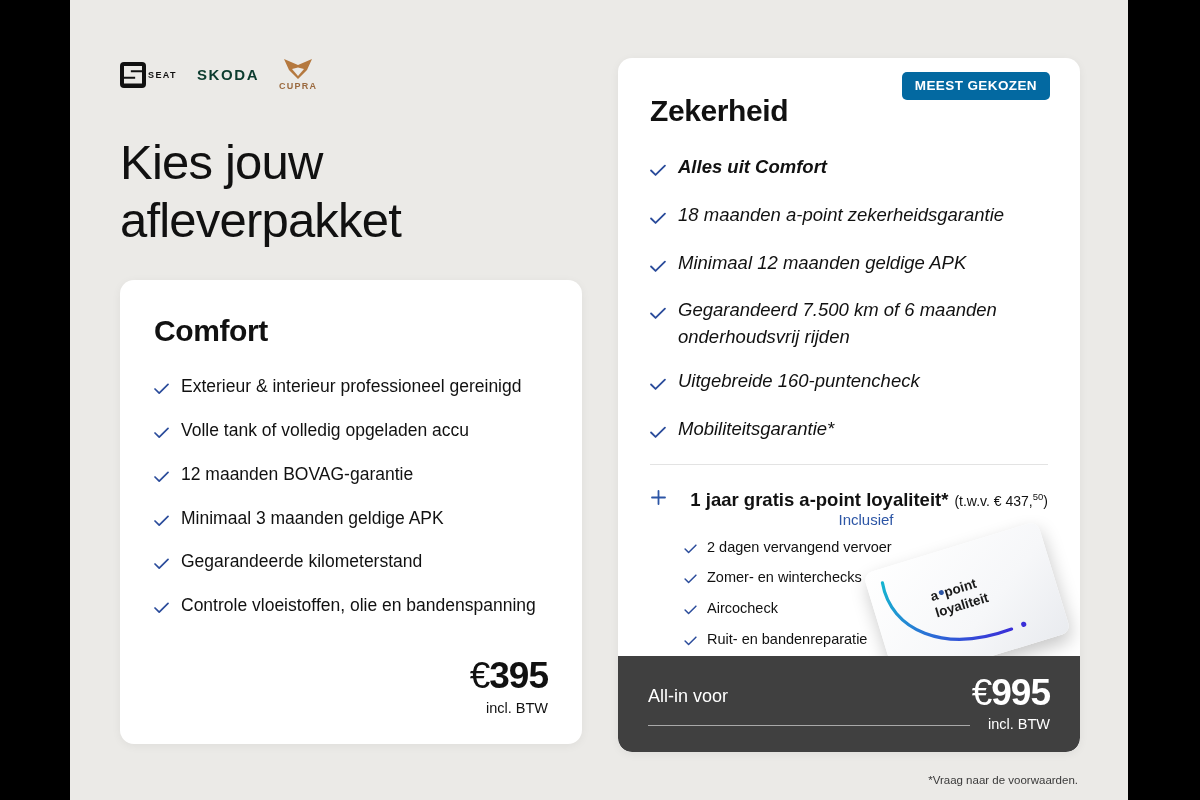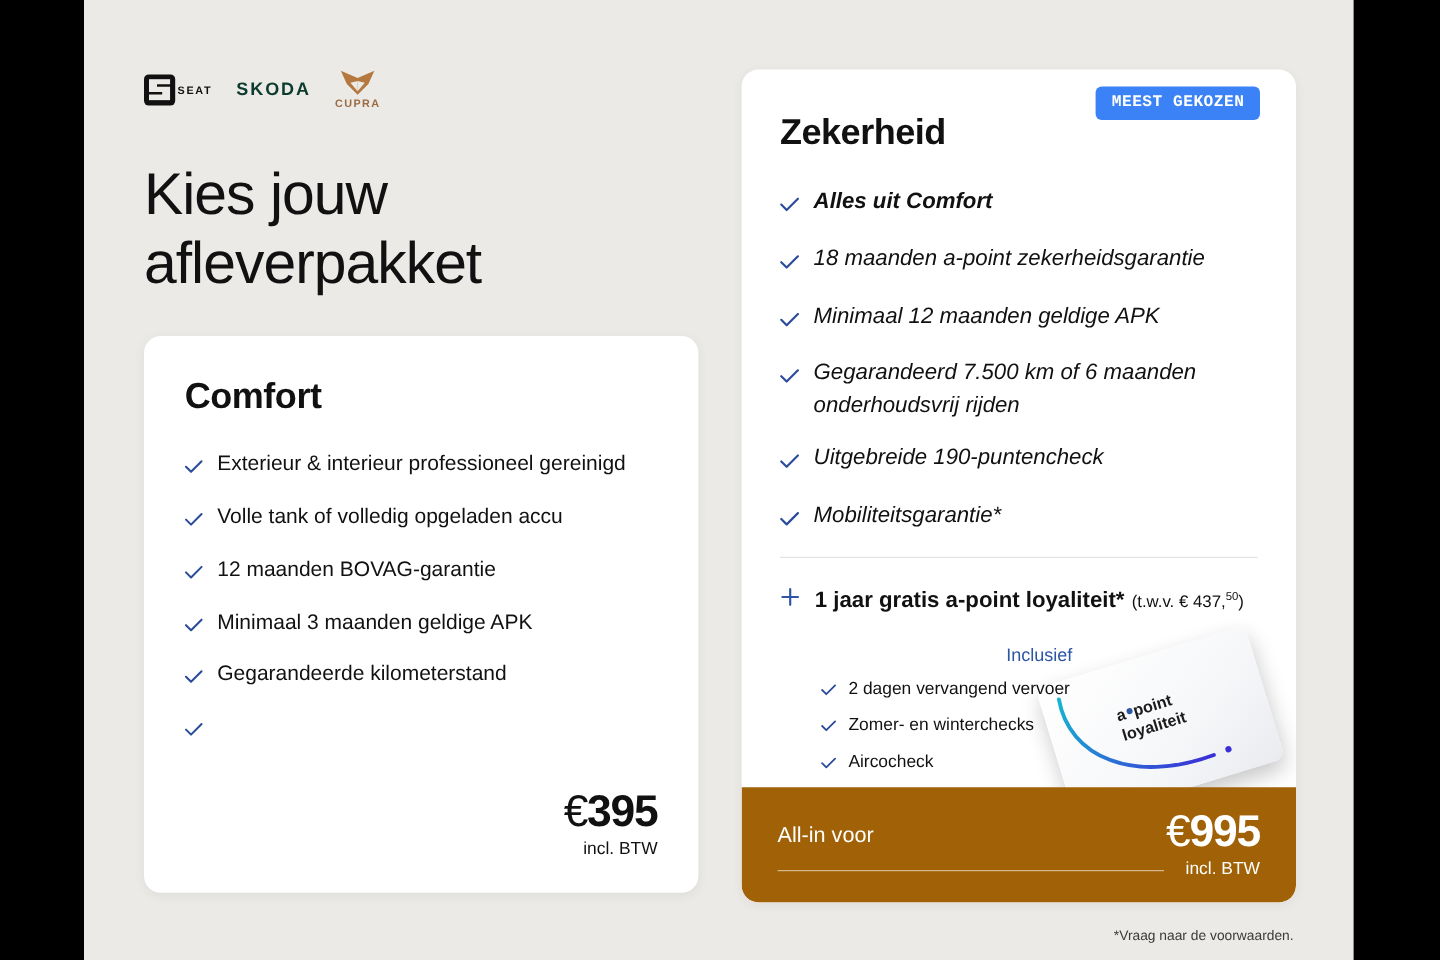--- a/index.html
+++ b/index.html
@@ -77,26 +77,25 @@
 
   .card-title {
     font-size: 30px; font-weight: 700; letter-spacing: -0.4px; color: #111;
   }
   .card-comfort .card-title { margin-bottom: 26px; }
   .card-zekerheid .card-title { margin-bottom: 26px; }
 
   .badge {
     position: absolute;
     right: 30px; top: 14px;
-    background: #3b82f6;
+    background: #0369a1;
     color: #fff;
     font-size: 13.5px; font-weight: 600; letter-spacing: 0.4px;
     padding: 6px 13px 7px 13px;
     border-radius: 5px;
-    font-family: Liberation Mono, monospace;
   }
 
   
   ul.features { list-style: none; }
   ul.features li {
     display: flex; align-items: flex-start; gap: 12px;
     color: #111;
   }
   .chk { flex: 0 0 auto; margin-top: 4px; }
   .plus { flex: 0 0 auto; margin-top: 2px; }
@@ -107,21 +106,22 @@
   .list-zeker li { font-size: 18.5px; line-height: 1.45; margin-bottom: 17px; font-style: italic; }
   .list-zeker li.bold .txt { font-weight: 700; }
 
   .divider {
     height: 1px; background: #e3e3e3;
     margin: 14px 0 22px 0;
   }
 
   .bonus-row {
     display: flex; align-items: baseline; gap: 12px;
-    margin-bottom: 27px;
+    margin-bottom: 0;
+    justify-content: space-between;
   }
   .bonus-label {
     font-size: 18.5px; font-weight: 700; color: #111;
   }
   .bonus-value {
     font-size: 14px; color: #111; margin-left: 6px; font-weight: 400;
   }
   .bonus-value sup { font-size: 9.5px; vertical-align: super; }
 
   .inclusief-head {
@@ -147,21 +147,21 @@
   .price-comfort .amount .cur { font-weight: 500; }
   .price-comfort .vat {
     font-size: 14.5px; color: #111; margin-top: 6px;
   }
 
   
   .pricebar {
     position: absolute;
     left: 0; bottom: 0;
     width: 462px; height: 96px;
-    background: #a16207;
+    background: #404040;
     border-radius: 0 0 14px 14px;
     padding: 0 30px;
     z-index: 4;
   }
   .pricebar .allin {
     position: absolute; left: 30px; top: 30px;
     color: #fff; font-size: 18px;
   }
   .pricebar .rule {
     position: absolute; left: 30px; bottom: 26px;
@@ -279,20 +279,21 @@
               </svg>
           </span>
           <span class="txt">Gegarandeerde kilometerstand</span>
         </li>
         <li>
           <span class="chk">
             <svg width="15" height="12" viewBox="0 0 15 12">
                 <path d="M1 6 L5.2 10.2 L14 1.4" fill="none" stroke="#2B4C9B" stroke-width="1.7" stroke-linecap="round" stroke-linejoin="round"></path>
               </svg>
           </span>
+          <span class="txt">Controle vloeistoffen, olie en bandenspanning</span>
         </li>
       </ul>
 
       <div class="price-comfort">
         <div class="amount"><span class="cur">€</span><span>395</span></div>
         <div class="vat">incl. BTW</div>
       </div>
     </section>
 
     <section class="card card-zekerheid">
@@ -333,21 +334,21 @@
               </svg>
           </span>
           <span class="txt">Gegarandeerd 7.500 km of 6 maanden onderhoudsvrij rijden</span>
         </li>
         <li>
           <span class="chk">
             <svg width="16" height="13" viewBox="0 0 15 12">
                 <path d="M1 6 L5.2 10.2 L14 1.4" fill="none" stroke="#2B4C9B" stroke-width="1.7" stroke-linecap="round" stroke-linejoin="round"></path>
               </svg>
           </span>
-          <span class="txt">Uitgebreide 190-puntencheck</span>
+          <span class="txt">Uitgebreide 160-puntencheck</span>
         </li>
         <li>
           <span class="chk">
             <svg width="16" height="13" viewBox="0 0 15 12">
                 <path d="M1 6 L5.2 10.2 L14 1.4" fill="none" stroke="#2B4C9B" stroke-width="1.7" stroke-linecap="round" stroke-linejoin="round"></path>
               </svg>
           </span>
           <span class="txt">Mobiliteitsgarantie*</span>
         </li>
       </ul>

